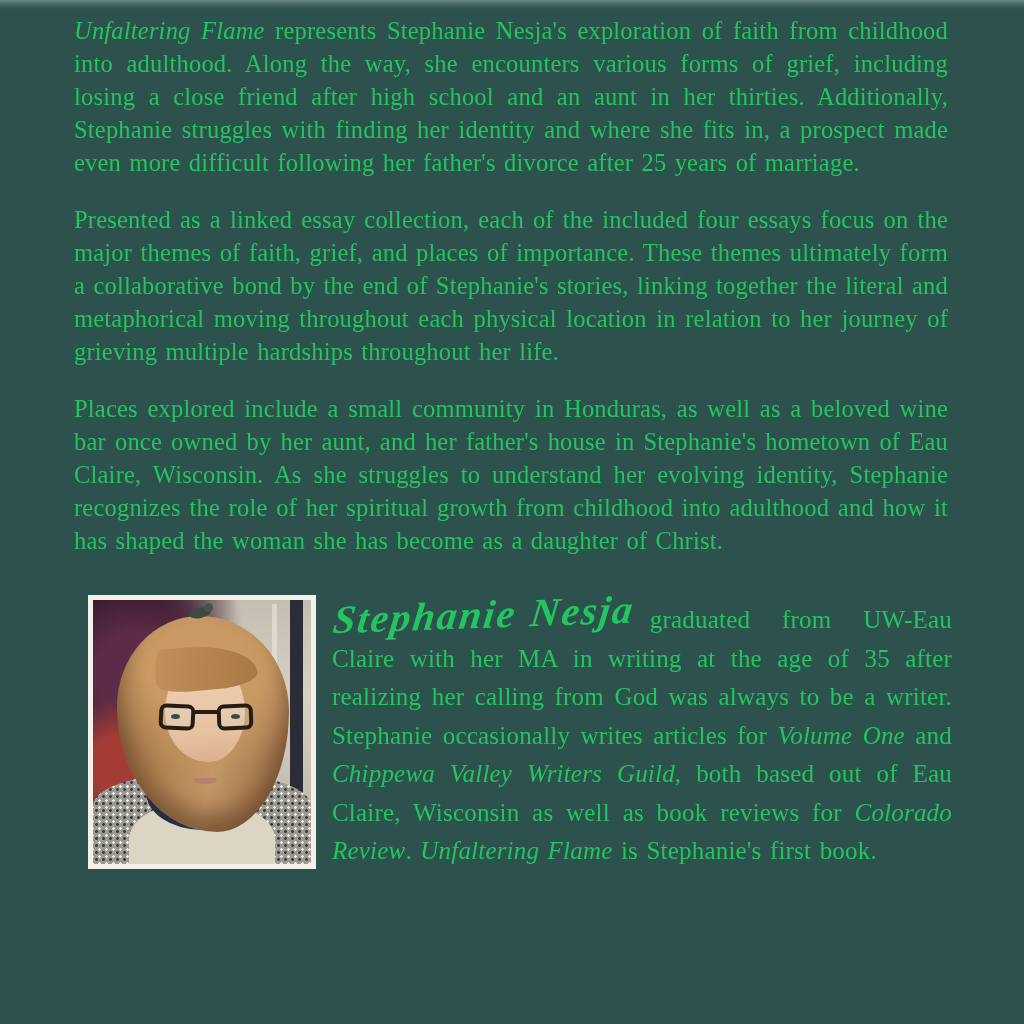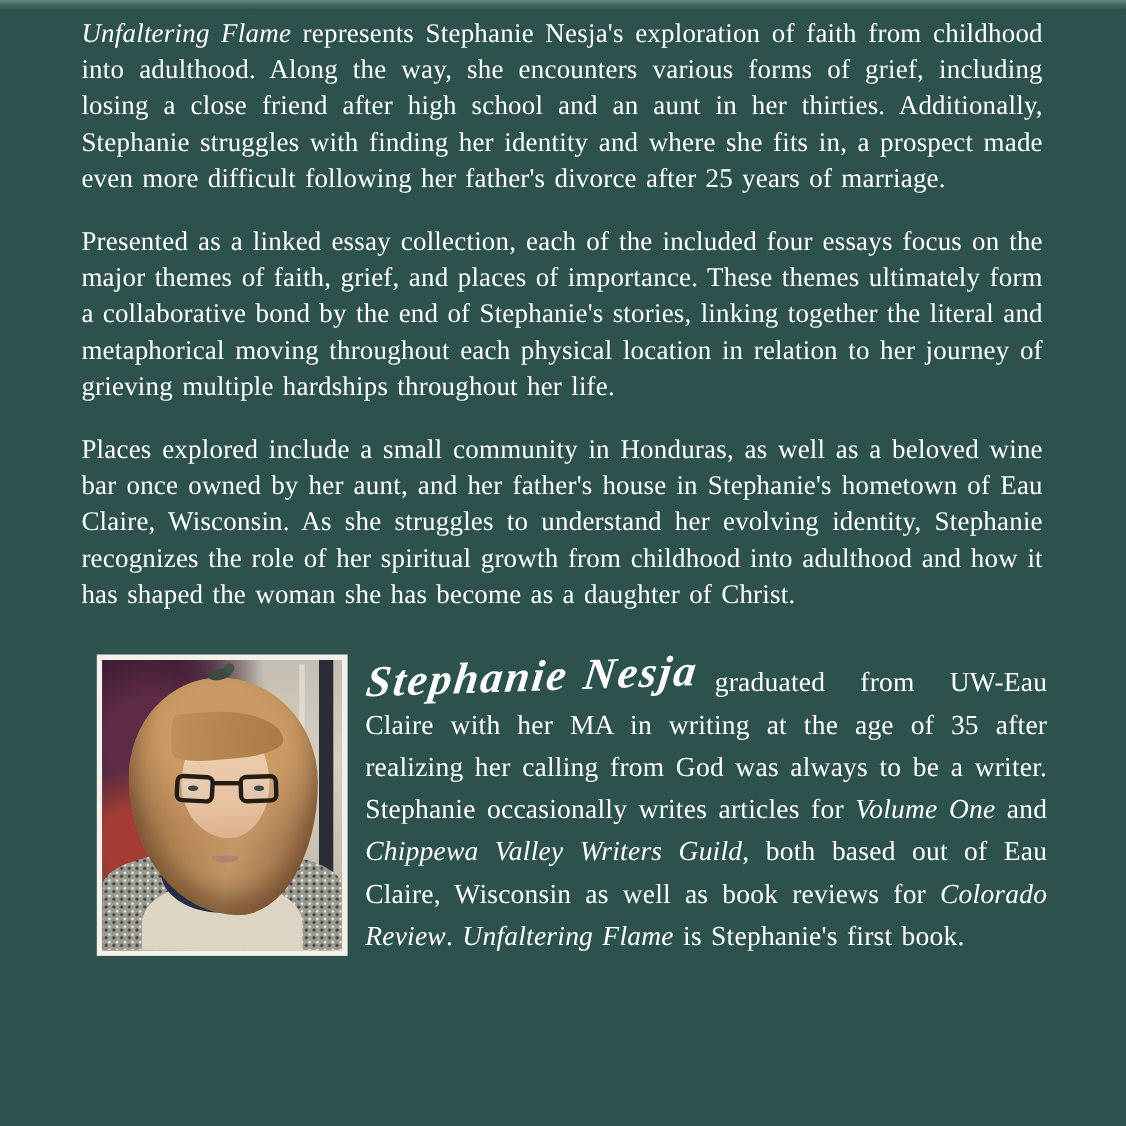--- a/index.html
+++ b/index.html
@@ -6,21 +6,21 @@
     margin: 0;
     padding: 0;
   }
   .cover {
     position: relative;
     width: 1024px;
     height: 1024px;
     background: #2d524e;
     overflow: hidden;
     font-family: "Liberation Serif", serif;
-    color: #ffffff;
+    color: #22c55e;
   }
   .top-strip {
     position: absolute;
     top: 0; left: 0; right: 0;
     height: 9px;
     background: linear-gradient(to bottom, rgba(210,225,218,0.38), rgba(210,225,218,0.10) 60%, rgba(210,225,218,0));
   }
 
   
   .synopsis {

